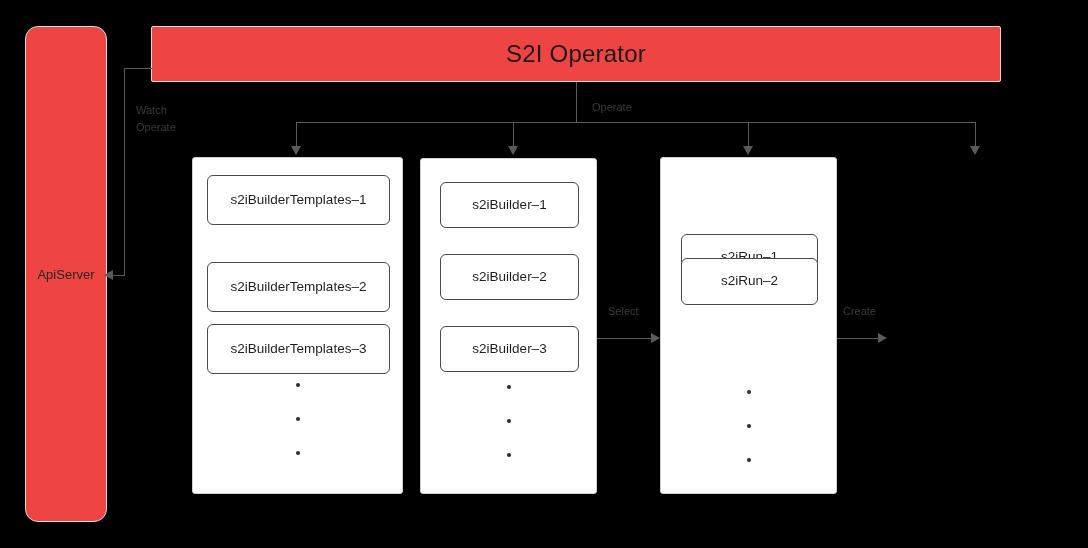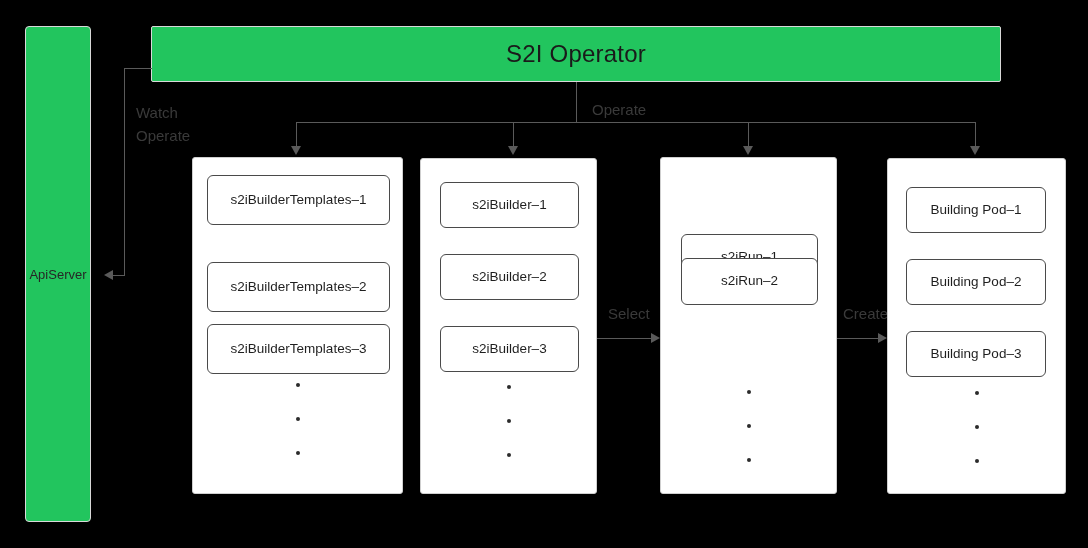--- a/index.html
+++ b/index.html
@@ -13,32 +13,32 @@
     width: 1088px;
     height: 548px;
     background: #000000;
     font-family: "Liberation Sans", sans-serif;
     overflow: hidden;
   }
 
   
   .panel {
     position: absolute;
-    background: #22c55e;
+    background: #ef4444;
     border: 1px solid #d9d9d9;
     box-sizing: border-box;
   }
 
   
   #api-server {
     left: 25px;
     top: 26px;
-    width: 66px;
+    width: 82px;
     height: 496px;
-    border-radius: 4px;
+    border-radius: 13px;
   }
   #api-server .panel-label {
     position: absolute;
     left: 0;
     right: 0;
     top: 248px;
     transform: translateY(-50%);
     text-align: center;
     font-size: 13px;
     color: #262626;
@@ -158,21 +158,21 @@
     position: absolute;
     width: 0;
     height: 0;
     border-top: 5px solid transparent;
     border-bottom: 5px solid transparent;
     border-left: 9px solid #5a5a5a;
   }
 
   .edge-label {
     position: absolute;
-    font-size: 15px;
+    font-size: 11px;
     color: #3a3a3a;
     white-space: pre-line;
     line-height: 1.5;
   }
 </style>
 </head>
 <body>
 
 <div id="canvas">
 
@@ -241,24 +241,14 @@
   <div class="column" id="col-runs">
     <div class="card c1">s2iRun–1</div>
     <div class="card c2">s2iRun–2</div>
     <div class="dots">
       <div class="dot"></div>
       <div class="dot"></div>
       <div class="dot"></div>
     </div>
   </div>
 
-  <div class="column" id="col-pods">
-    <div class="card c1">Building Pod–1</div>
-    <div class="card c2">Building Pod–2</div>
-    <div class="card c3">Building Pod–3</div>
-    <div class="dots">
-      <div class="dot"></div>
-      <div class="dot"></div>
-      <div class="dot"></div>
-    </div>
-  </div>
 
 </div>
 
 </body></html>

